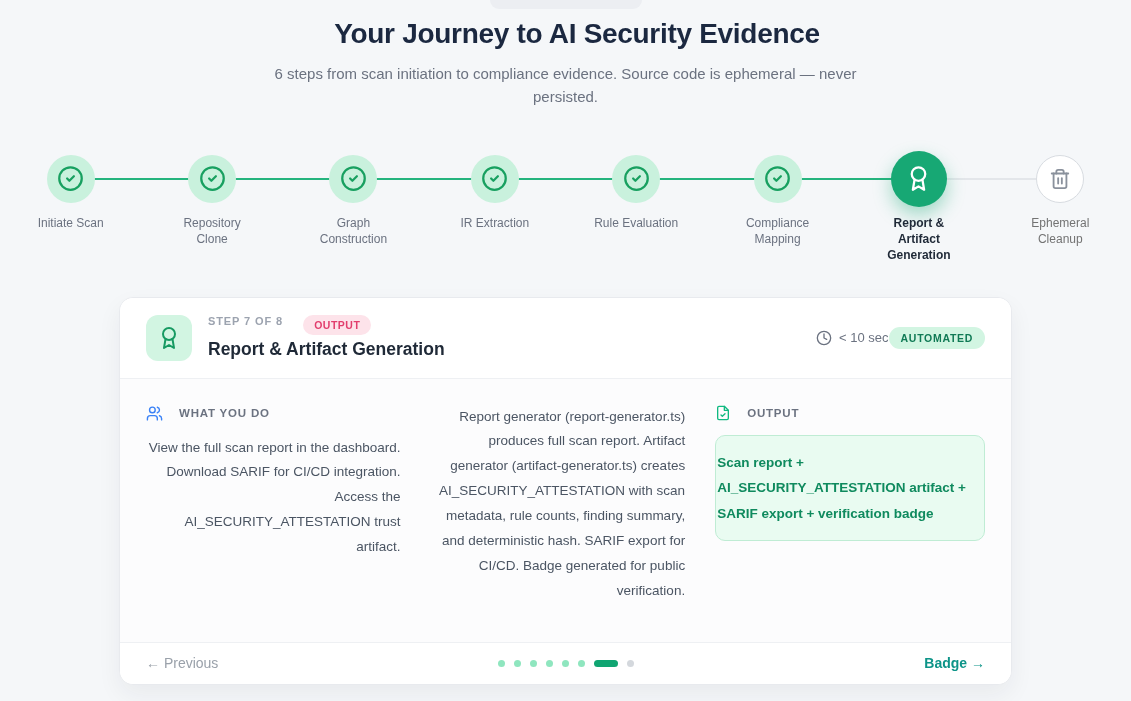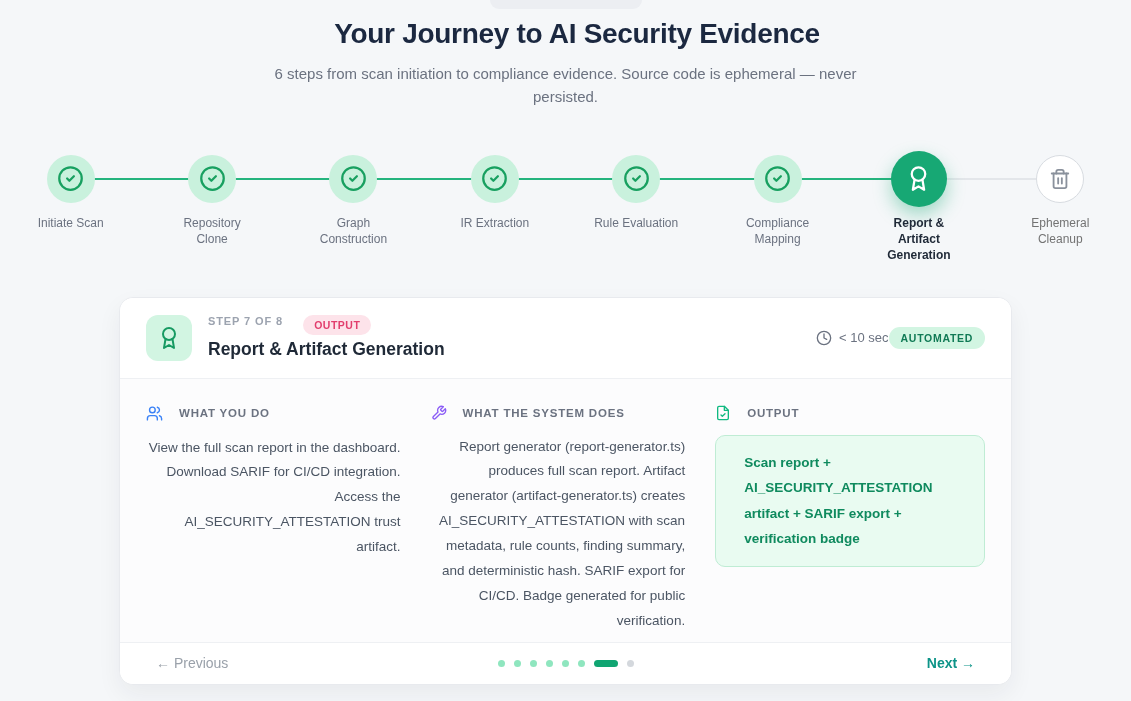--- a/index.html
+++ b/index.html
@@ -94,27 +94,27 @@
   .col-head { display: flex; align-items: center; gap: 16px; margin-bottom: 14px; }
   .col-head .title {
     font-size: 11.5px; font-weight: 700; letter-spacing: 0.8px; color: #6b7280;
   }
   .icon-users { width: 17px; height: 17px; stroke: #3b82f6; }
   .icon-wrench { width: 16px; height: 16px; stroke: #8b5cf6; }
   .icon-filecheck { width: 16px; height: 16px; stroke: #10b981; }
   .col-body { font-size: 13.5px; line-height: 1.85; color: #4b5563; text-align: right; }
   .output-box {
     margin-top: 2px; background: #e9fbf1; border: 1px solid #bfecd4;
-    border-radius: 10px; padding: 14px 28px;
+    border-radius: 10px; padding: 14px 1px;
     font-size: 13.5px; font-weight: 700; line-height: 1.9; color: #0f8a5e;
   }
   
   .card-footer {
     position: relative; display: flex; align-items: center; justify-content: space-between;
-    background: #ffffff; border-top: 1px solid #eef0f3; padding: 11px 36px; height: 42px;
+    background: #ffffff; border-top: 1px solid #eef0f3; padding: 11px 26px; height: 42px;
   }
   .nav-prev { font-size: 14px; color: #9aa1aa; cursor: pointer; background: none; border: none; font-family: inherit; }
   .nav-next { font-size: 14px; font-weight: 700; color: #0d9488; cursor: pointer; background: none; border: none; font-family: inherit; }
   .dots {
     position: absolute; left: 50%; transform: translateX(-50%);
     display: flex; align-items: center; gap: 9px;
   }
   .dot { width: 7px; height: 7px; border-radius: 999px; background: #8fe6bf; cursor: pointer; }
   .dot.active { width: 24px; background: #10a572; }
   .dot.upcoming { background: #d4d8dd; }
@@ -247,26 +247,20 @@
             <path d="M16 21v-2a4 4 0 0 0-4-4H6a4 4 0 0 0-4 4v2"></path>
             <circle cx="9" cy="7" r="4"></circle>
             <path d="M22 21v-2a4 4 0 0 0-3-3.87"></path>
             <path d="M16 3.13a4 4 0 0 1 0 7.75"></path>
           </svg>
         <span class="title">WHAT YOU DO</span>
       </div>
       <div class="col-body">View the full scan report in the dashboard. Download SARIF for CI/CD integration. Access the AI_SECURITY_ATTESTATION trust artifact.</div>
     </div>
     <div class="col">
-      <div class="col-head">
-        <svg class="icon-wrench" viewBox="0 0 24 24">
-            <path d="M14.7 6.3a1 1 0 0 0 0 1.4l1.6 1.6a1 1 0 0 0 1.4 0l3.77-3.77a6 6 0 0 1-7.94 7.94l-6.91 6.91a2.12 2.12 0 0 1-3-3l6.91-6.91a6 6 0 0 1 7.94-7.94l-3.76 3.76z"></path>
-          </svg>
-        <span class="title">WHAT THE SYSTEM DOES</span>
-      </div>
       <div class="col-body">Report generator (report-generator.ts) produces full scan report. Artifact generator (artifact-generator.ts) creates AI_SECURITY_ATTESTATION with scan metadata, rule counts, finding summary, and deterministic hash. SARIF export for CI/CD. Badge generated for public verification.</div>
     </div>
     <div class="col">
       <div class="col-head">
         <svg class="icon-filecheck" viewBox="0 0 24 24">
             <path d="M14 2H6a2 2 0 0 0-2 2v16a2 2 0 0 0 2 2h12a2 2 0 0 0 2-2V8z"></path>
             <polyline points="14 2 14 8 20 8"></polyline>
             <path d="m9 15 2 2 4-4"></path>
           </svg>
         <span class="title">OUTPUT</span>
@@ -280,15 +274,15 @@
     <div class="dots">
       <span class="dot"></span>
       <span class="dot"></span>
       <span class="dot"></span>
       <span class="dot"></span>
       <span class="dot"></span>
       <span class="dot"></span>
       <span class="dot active"></span>
       <span class="dot upcoming"></span>
     </div>
-    <button class="nav-next">Next →</button>
+    <button class="nav-next">Badge →</button>
   </div>
 </div>
 
 </body></html>

